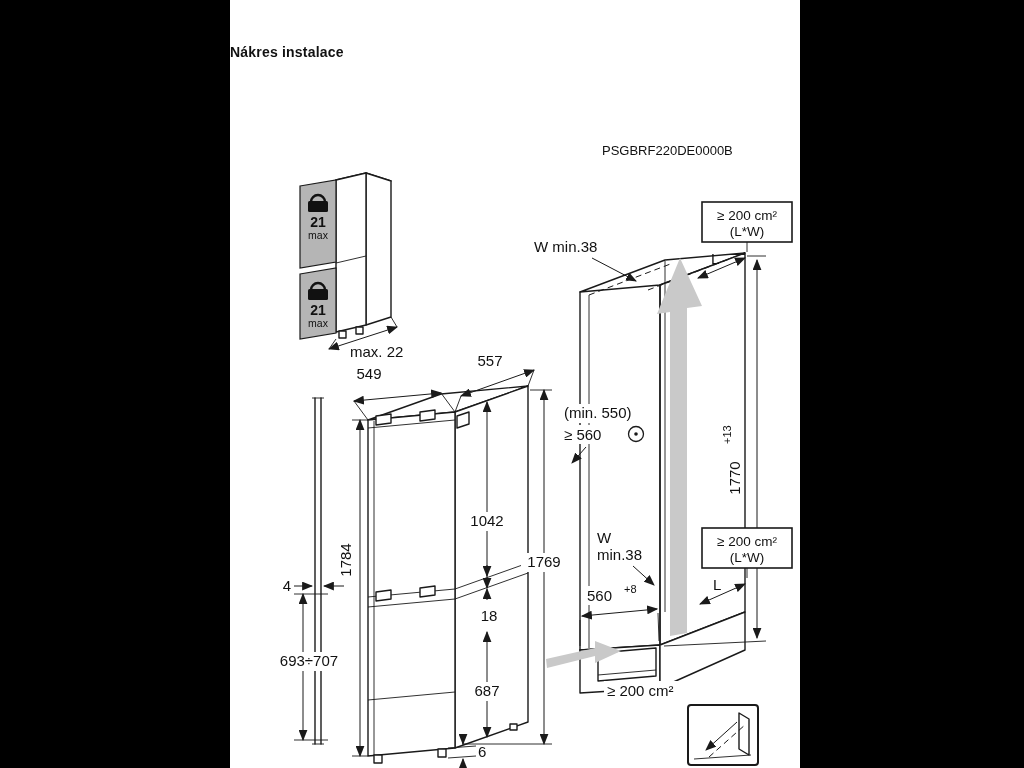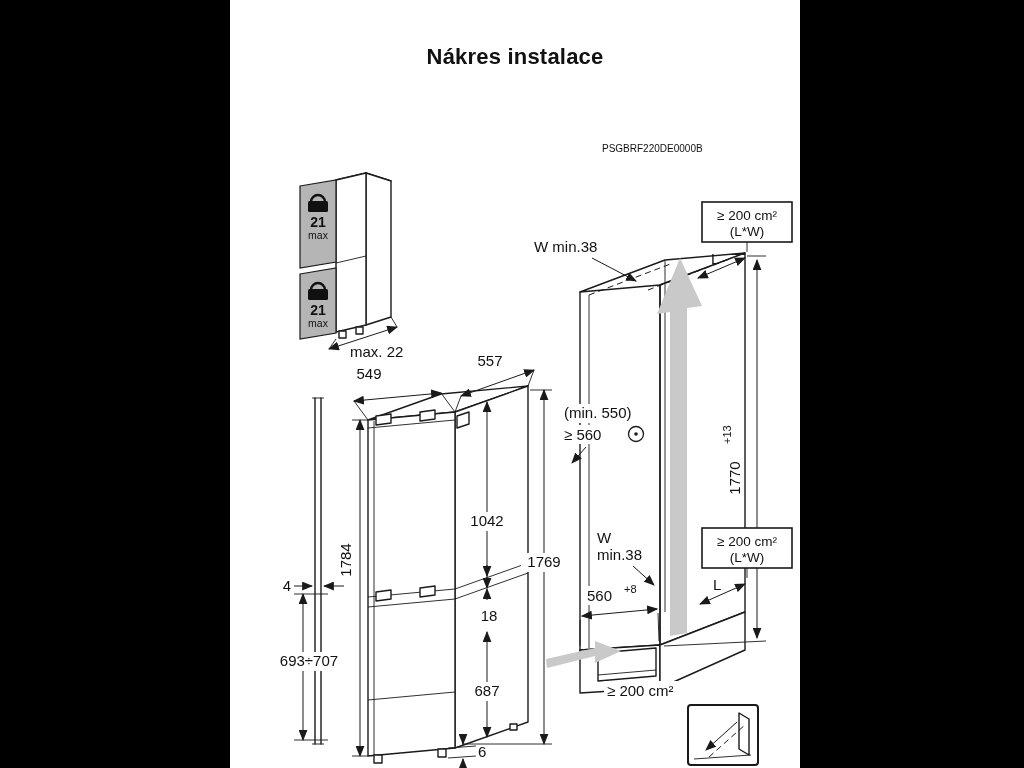--- a/index.html
+++ b/index.html
@@ -1,23 +1,23 @@
 <!DOCTYPE html>
 <html><head>
 <meta charset="utf-8">
 <style>
   html,body{margin:0;padding:0;background:#000;}
   .stage{position:relative;width:1024px;height:768px;background:#fff;overflow:hidden;
          font-family:"Liberation Sans","DejaVu Sans",sans-serif;}
   .bar{position:absolute;top:0;height:768px;background:#000;}
   .bar-left{left:0;width:230px;}
   .bar-right{left:800px;width:224px;}
-  .title{position:absolute;left:230px;top:44px;width:570px;text-align:center;
-         font-size:22px;font-weight:bold;color:#111;letter-spacing:.2px;}
-  .model{position:absolute;left:602px;top:143px;font-size:10px;color:#111;}
+  .title{position:absolute;left:230px;top:44px;width:570px;
+         font-size:14px;font-weight:bold;color:#111;letter-spacing:.2px;}
+  .model{position:absolute;left:602px;top:143px;font-size:13px;color:#111;}
   svg{position:absolute;left:0;top:0;}
   .obj{fill:#fff;stroke:#1a1a1a;stroke-width:1.4;stroke-linejoin:round;}
   .panel{fill:#b5b5b5;stroke:#1a1a1a;stroke-width:1.2;}
   .ln{stroke:#1a1a1a;stroke-width:1.4;fill:none;stroke-linecap:round;}
   .thin{stroke:#1a1a1a;stroke-width:0.9;fill:none;}
   .dash{stroke:#1a1a1a;stroke-width:1;fill:none;stroke-dasharray:6 4;}
   .dl{stroke:#1a1a1a;stroke-width:1;fill:none;marker-start:url(#arr);marker-end:url(#arr);}
   .ld{stroke:#1a1a1a;stroke-width:1;fill:none;marker-end:url(#arr);}
   .gray{fill:#c9c9c9;}
   .wbg{fill:#fff;}

